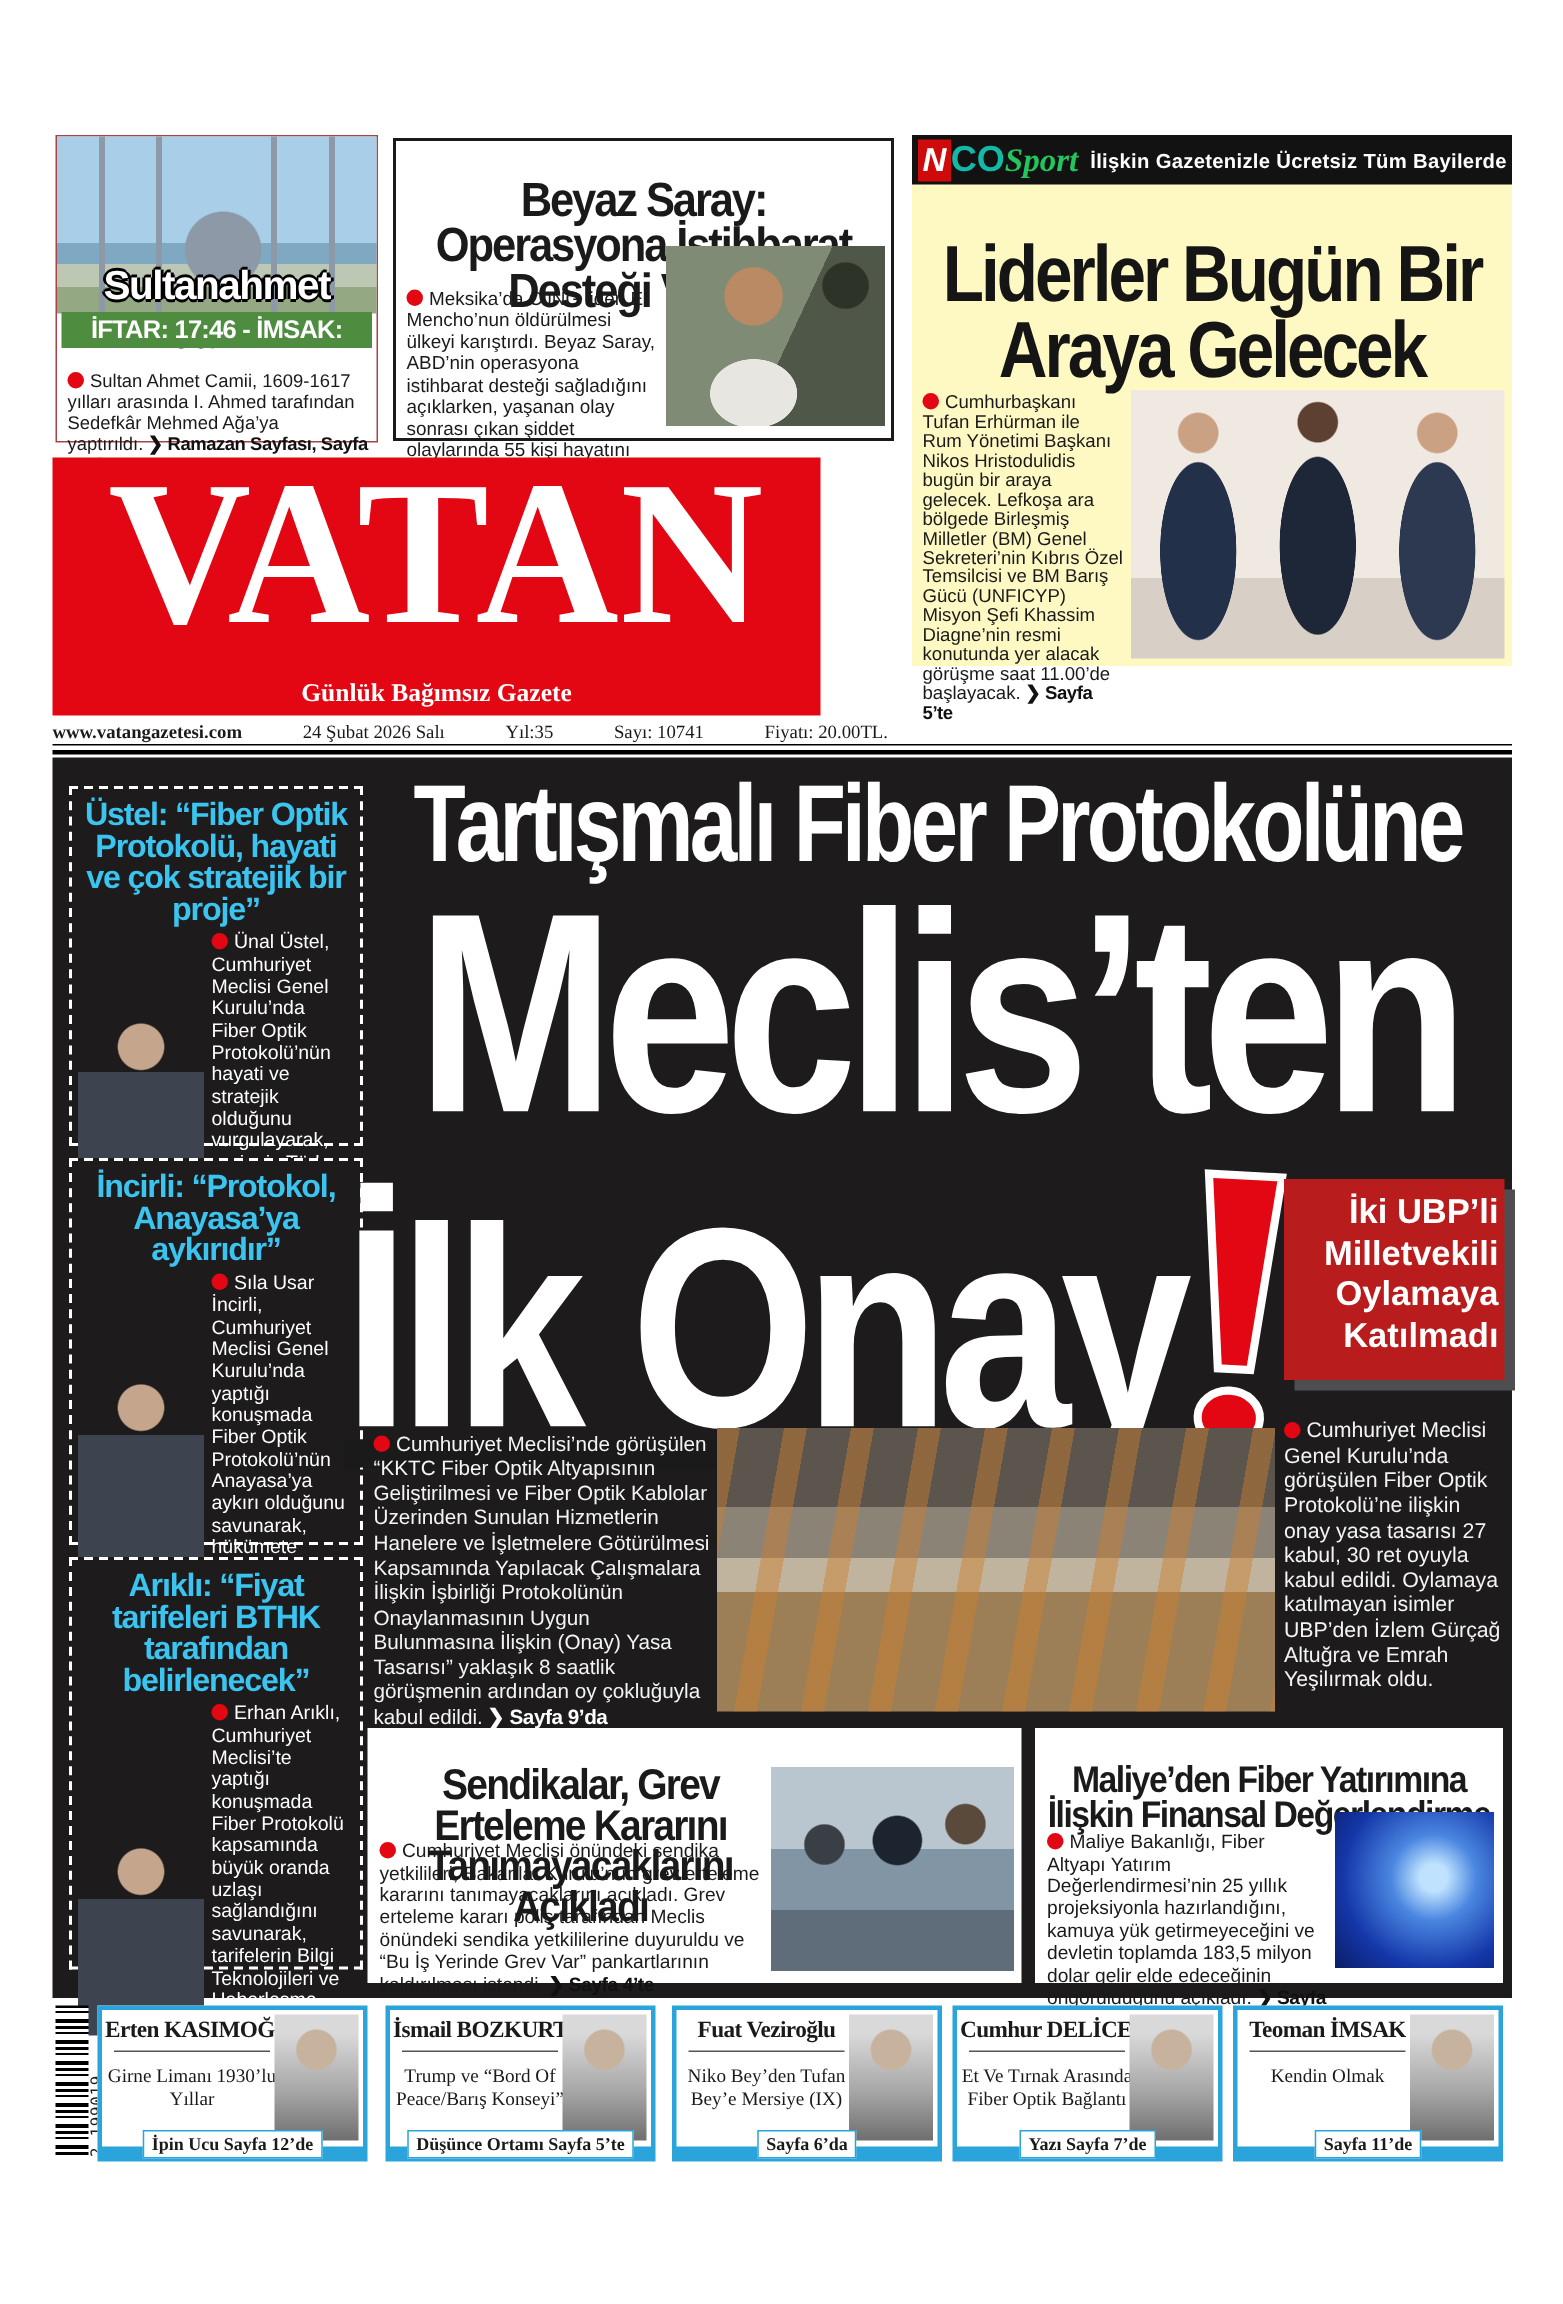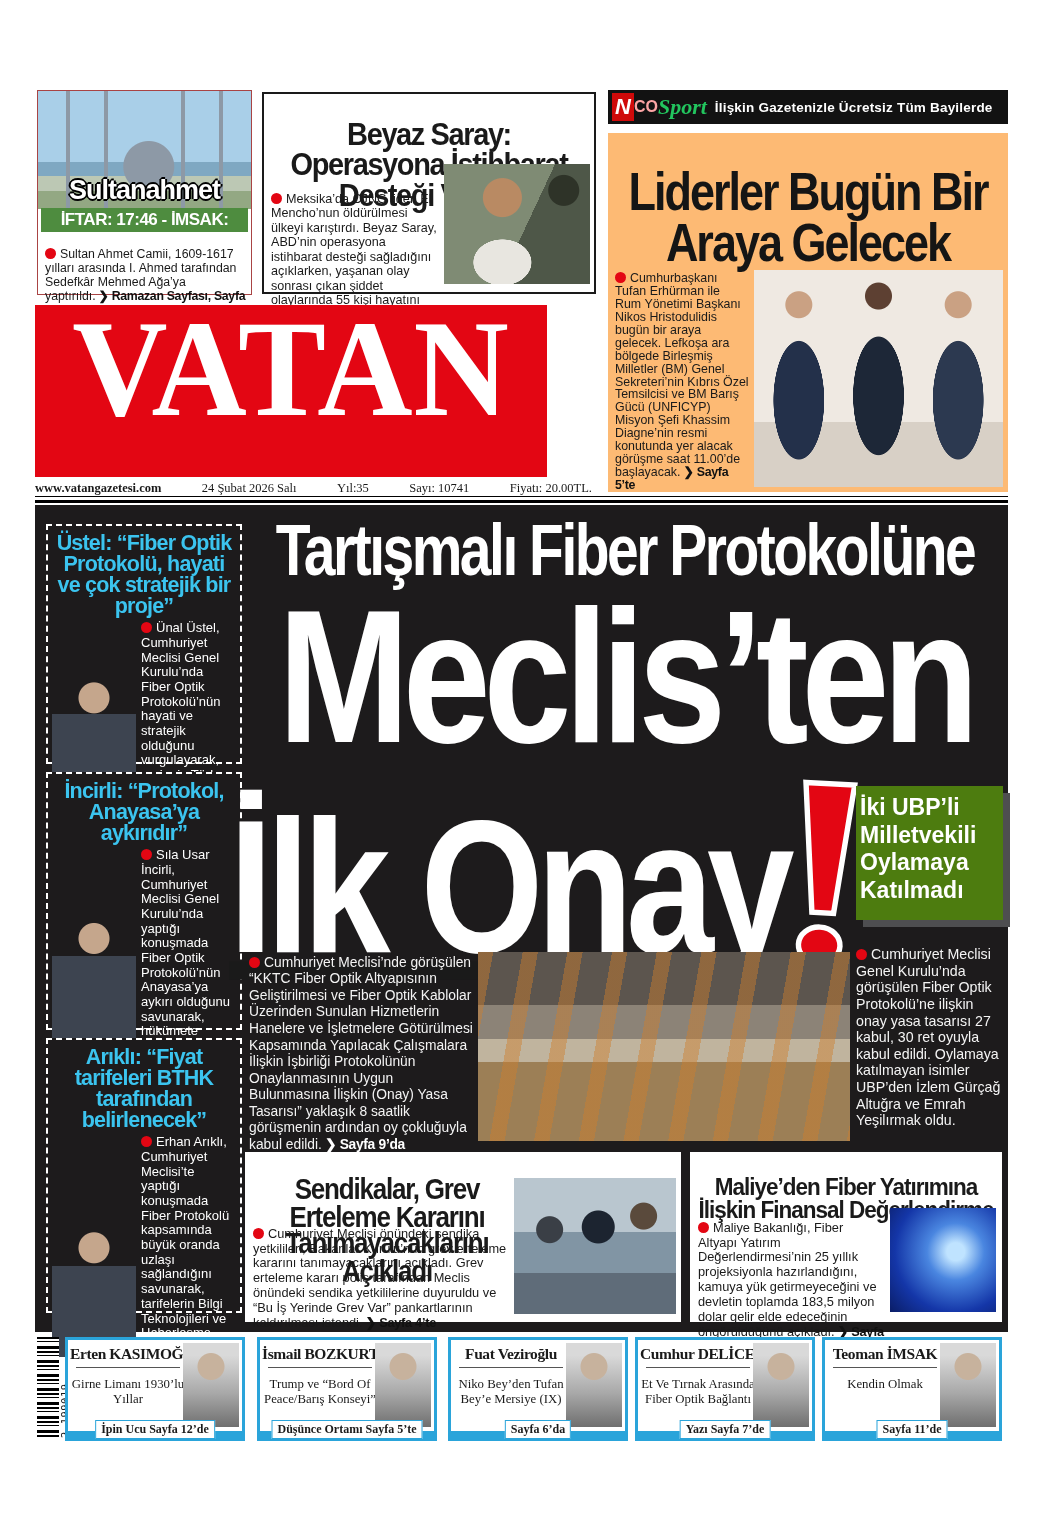--- a/index.html
+++ b/index.html
@@ -32,25 +32,25 @@
   .mencho-photo{position:absolute;top:70px;right:4px;width:146px;height:120px;
      background:
        radial-gradient(circle at 40% 28%, #b98a63 0 19px, transparent 20px),
        radial-gradient(ellipse 48px 38px at 40% 82%, #e8e6e0 0 60%, transparent 61%),
        radial-gradient(circle at 82% 22%, #2e3328 0 15px, transparent 16px),
        linear-gradient(115deg,#7f8b74 0 55%,#4e5748 55%);}
 
   
   .promo-bar{left:608px;top:90px;width:400px;height:34px;background:#121212;display:flex;align-items:center;padding:0;box-sizing:border-box;}
   .logo-n{background:#cf0a0a;color:#fff;font-weight:900;font-size:22px;padding:1px 3px;margin-left:4px;font-style:italic;}
-  .logo-co{color:#fca5a5;font-weight:900;font-size:16px;letter-spacing:0;}
+  .logo-co{color:#14b8a6;font-weight:900;font-size:24px;letter-spacing:0;}
   .logo-sport{color:#22c55e;font-weight:bold;font-style:italic;font-size:22px;font-family:"Liberation Serif",serif;margin-right:8px;}
   .promo-txt{color:#fff;font-weight:bold;font-size:13.5px;letter-spacing:0.2px;}
 
-  .box-liderler{left:608px;top:133px;width:400px;height:359px;background:#fdba74;}
+  .box-liderler{left:608px;top:123px;width:400px;height:321px;background:#fef9c3;}
   .liderler-h{position:absolute;top:5px;left:0;width:100%;text-align:center;font-weight:bold;
      font-size:45px;line-height:0.95;letter-spacing:-2px;transform:scaleY(1.18);transform-origin:top center;color:#151515;}
   .liderler-body{position:absolute;left:7px;top:127px;width:134px;font-size:12.4px;line-height:1.04;}
   .leaders-photo{position:absolute;left:146px;top:137px;right:5px;bottom:5px;
      background:
        radial-gradient(circle at 18% 16%, #caa183 0 13px, transparent 14px),
        radial-gradient(circle at 50% 12%, #5d4032 0 13px, transparent 14px),
        radial-gradient(circle at 82% 16%, #caa183 0 13px, transparent 14px),
        radial-gradient(ellipse 42px 98px at 18% 60%, #23304a 0 60%, transparent 61%),
        radial-gradient(ellipse 42px 98px at 50% 58%, #1d2737 0 60%, transparent 61%),
@@ -88,22 +88,22 @@
 
   .kicker{left:243px;top:514px;width:764px;text-align:center;color:#fff;font-weight:bold;
      font-size:57px;letter-spacing:-2.5px;line-height:1;transform:scaleY(1.28);transform-origin:top center;white-space:nowrap;}
   .hl1{left:243px;top:586px;width:764px;text-align:center;color:#fff;font-weight:bold;
      font-size:158px;letter-spacing:-7px;line-height:0.95;transform:scaleY(1.2);transform-origin:top center;white-space:nowrap;}
   .hl2row{left:229px;top:768px;width:628px;display:flex;justify-content:center;align-items:center;text-decoration:underline;}
   .hl2{color:#fff;font-weight:bold;font-size:158px;letter-spacing:-7px;line-height:0.95;
      transform:scaleY(1.2);transform-origin:top center;white-space:nowrap;}
   .bang{width:70px;height:200px;margin-left:6px;margin-top:6px;transform:rotate(3deg);}
 
-  .sidebox{left:856px;top:786px;width:147px;height:134px;background:#4d7c0f;box-shadow:7px 7px 0 #4e4e50;
-     color:#fff;font-weight:bold;font-size:23px;line-height:1.2;text-align:left;box-sizing:border-box;padding:8px 4px 0;}
+  .sidebox{left:856px;top:786px;width:147px;height:134px;background:#b91c1c;box-shadow:7px 7px 0 #4e4e50;
+     color:#fff;font-weight:bold;font-size:23px;line-height:1.2;text-align:right;box-sizing:border-box;padding:8px 4px 0;}
   .sidebody{left:856px;top:932px;width:152px;color:#f4f4f4;font-size:14.2px;line-height:1.17;}
   .leadbody{left:249px;top:941px;width:228px;color:#f4f4f4;font-size:13.8px;line-height:1.2;}
   .parl-photo{left:478px;top:952px;width:372px;height:189px;
      background:
        repeating-linear-gradient(100deg, rgba(206,126,44,0.45) 0 15px, rgba(0,0,0,0) 15px 44px),
        linear-gradient(180deg,#5c554e 0 28%,#8c8377 28% 46%,#c0b49e 46% 58%,#9c7f56 58%);}
 
   
   .box-sendika{left:245px;top:1152px;width:436px;height:170px;background:#fff;}
   .sendika-h{position:absolute;top:2px;left:4px;width:276px;text-align:center;font-weight:bold;
@@ -170,20 +170,21 @@
   </div>
 
   <section class="abs box-liderler">
     <h1 class="liderler-h">Liderler Bugün Bir Araya Gelecek</h1>
     <p class="liderler-body"><span class="bullet"></span><span>Cumhurbaşkanı Tufan Erhürman ile Rum Yönetimi Başkanı Nikos Hristodulidis bugün bir araya gelecek.  Lefkoşa ara bölgede Birleşmiş Milletler (BM) Genel Sekreteri’nin Kıbrıs Özel Temsilcisi ve BM Barış Gücü (UNFICYP) Misyon Şefi Khassim Diagne’nin resmi konutunda yer alacak görüşme saat 11.00’de başlayacak.</span><b class="plink">❯ Sayfa 5’te</b></p>
     <div class="leaders-photo"></div>
   </section>
 
   <header class="abs masthead">
     <div class="vatan">VATAN</div>
+    <div class="mast-sub">Günlük Bağımsız Gazete</div>
   </header>
   <div class="abs info-bar">
     <span class="info-web">www.vatangazetesi.com</span>
     <span>24 Şubat 2026 Salı</span>
     <span>Yıl:35</span>
     <span>Sayı: 10741</span>
     <span>Fiyatı: 20.00TL.</span>
   </div>
   <div class="abs hrule"></div>
 

